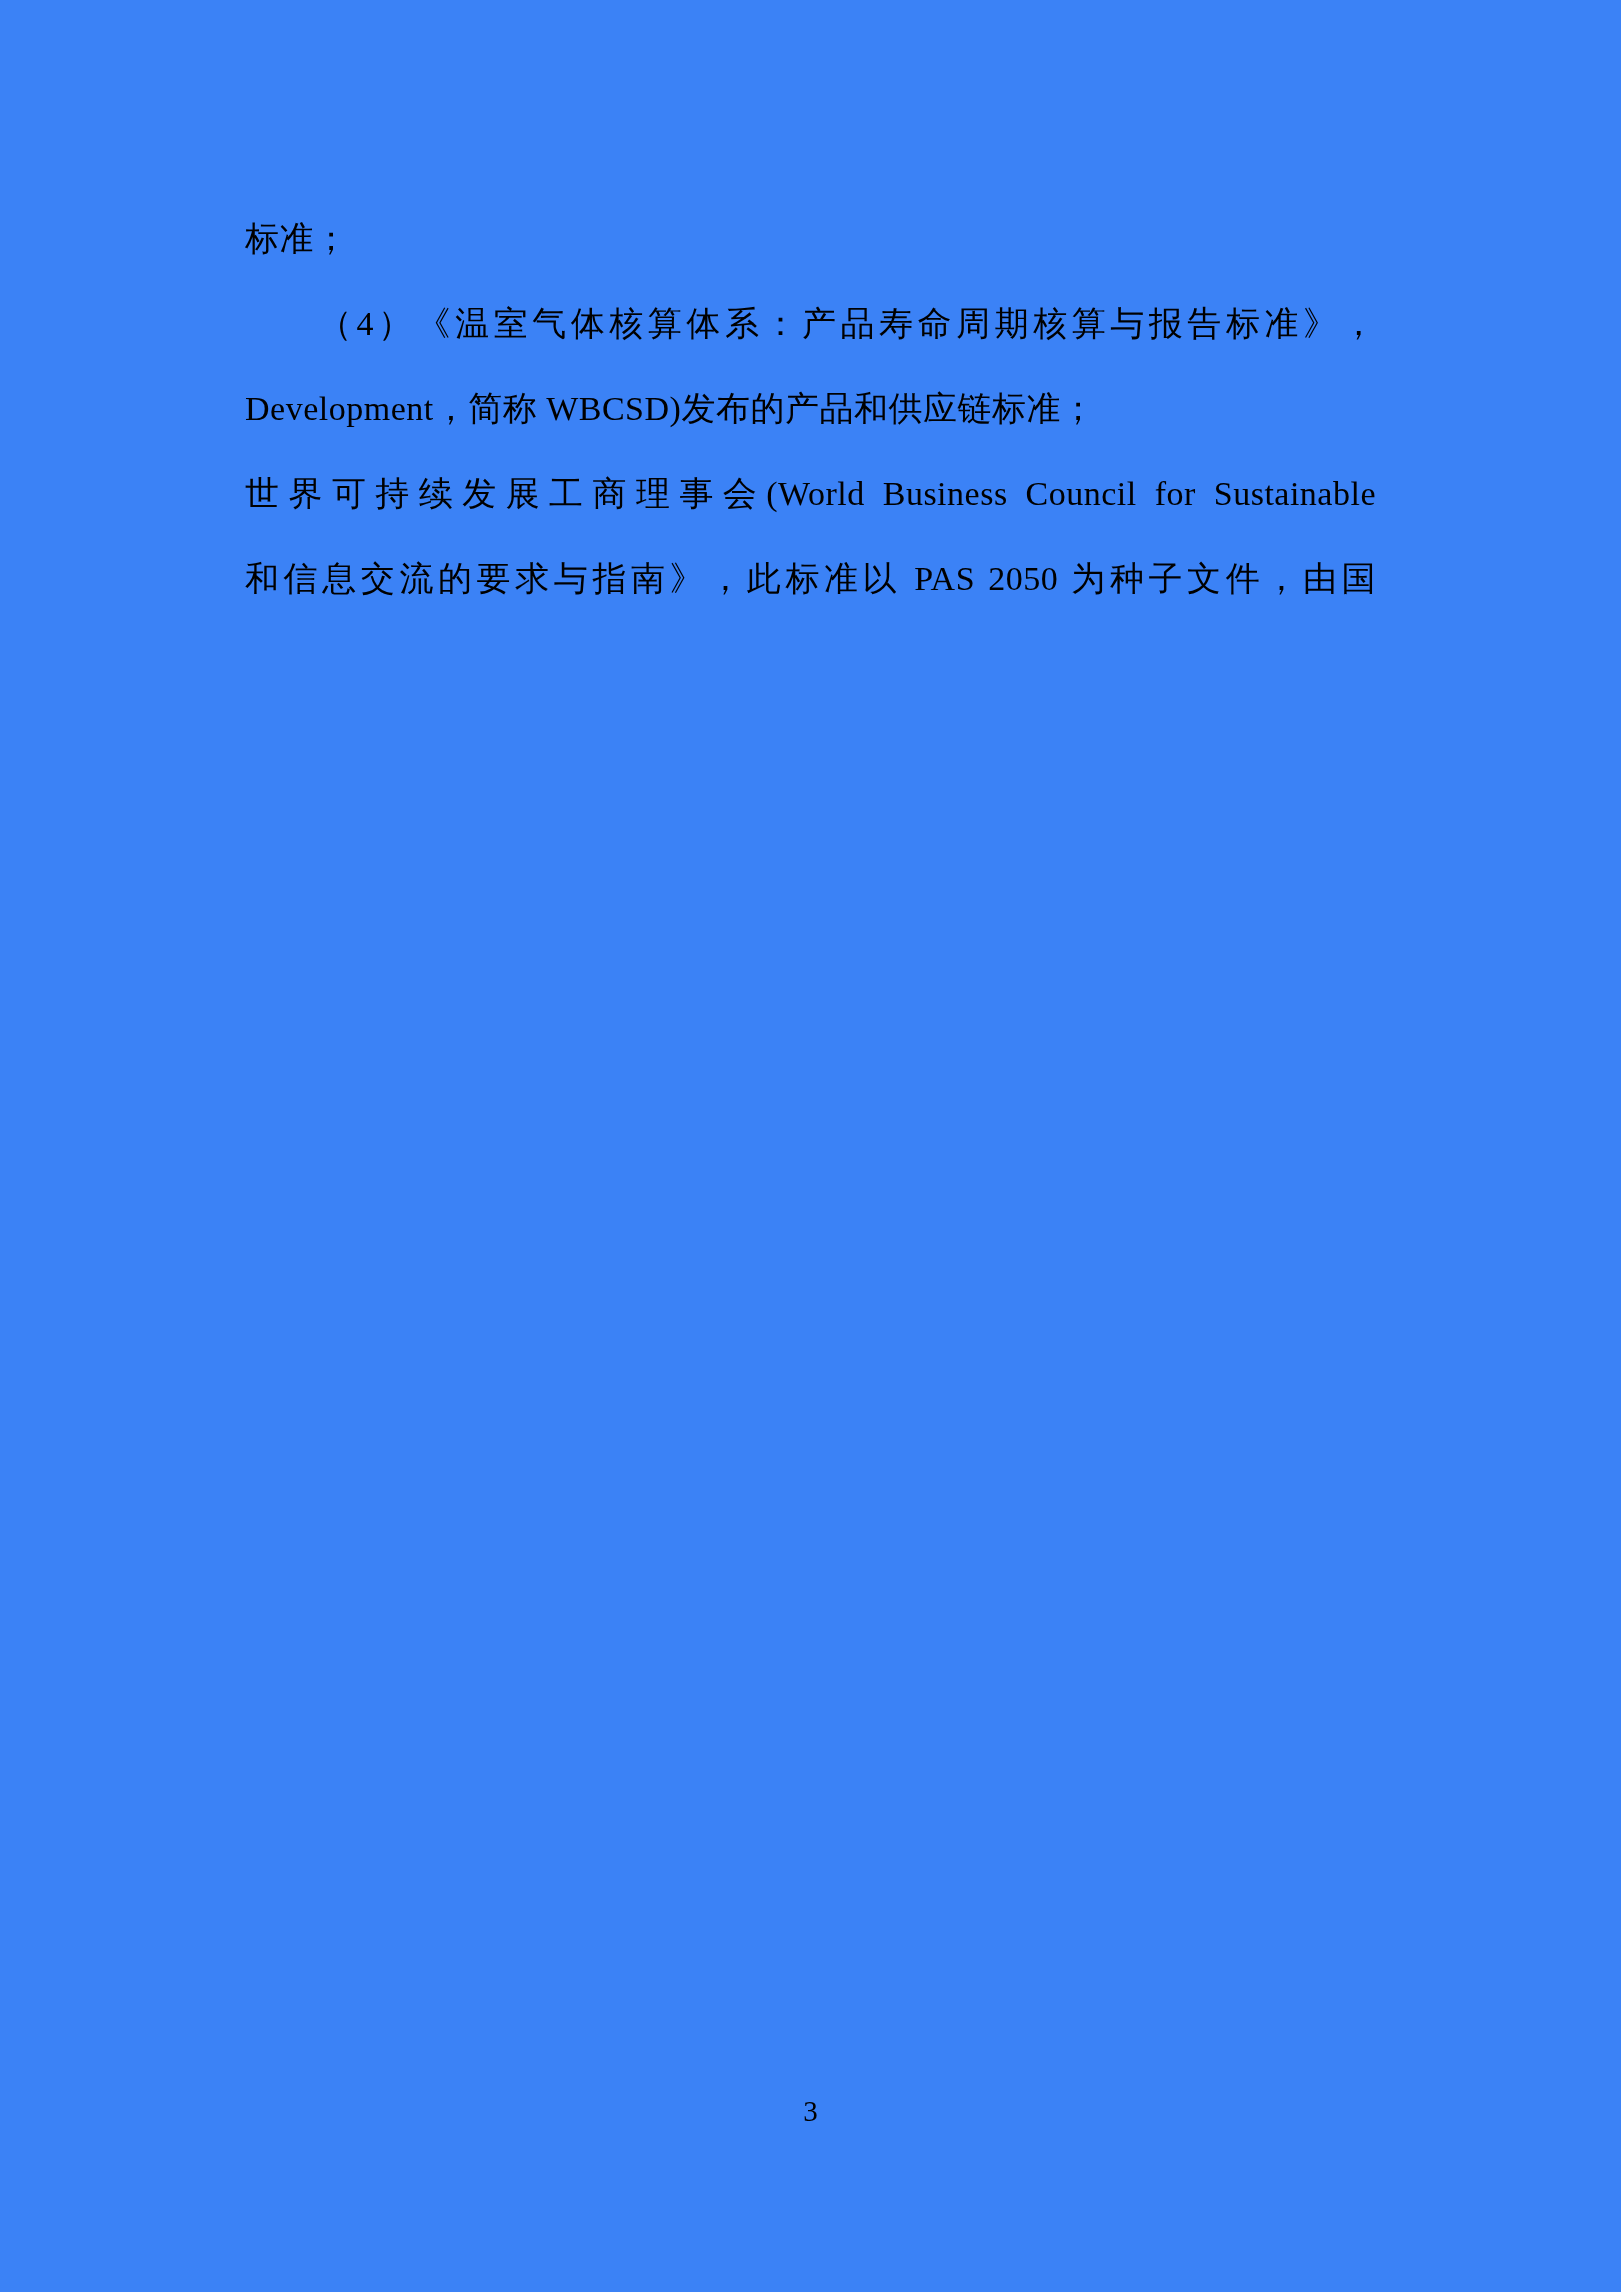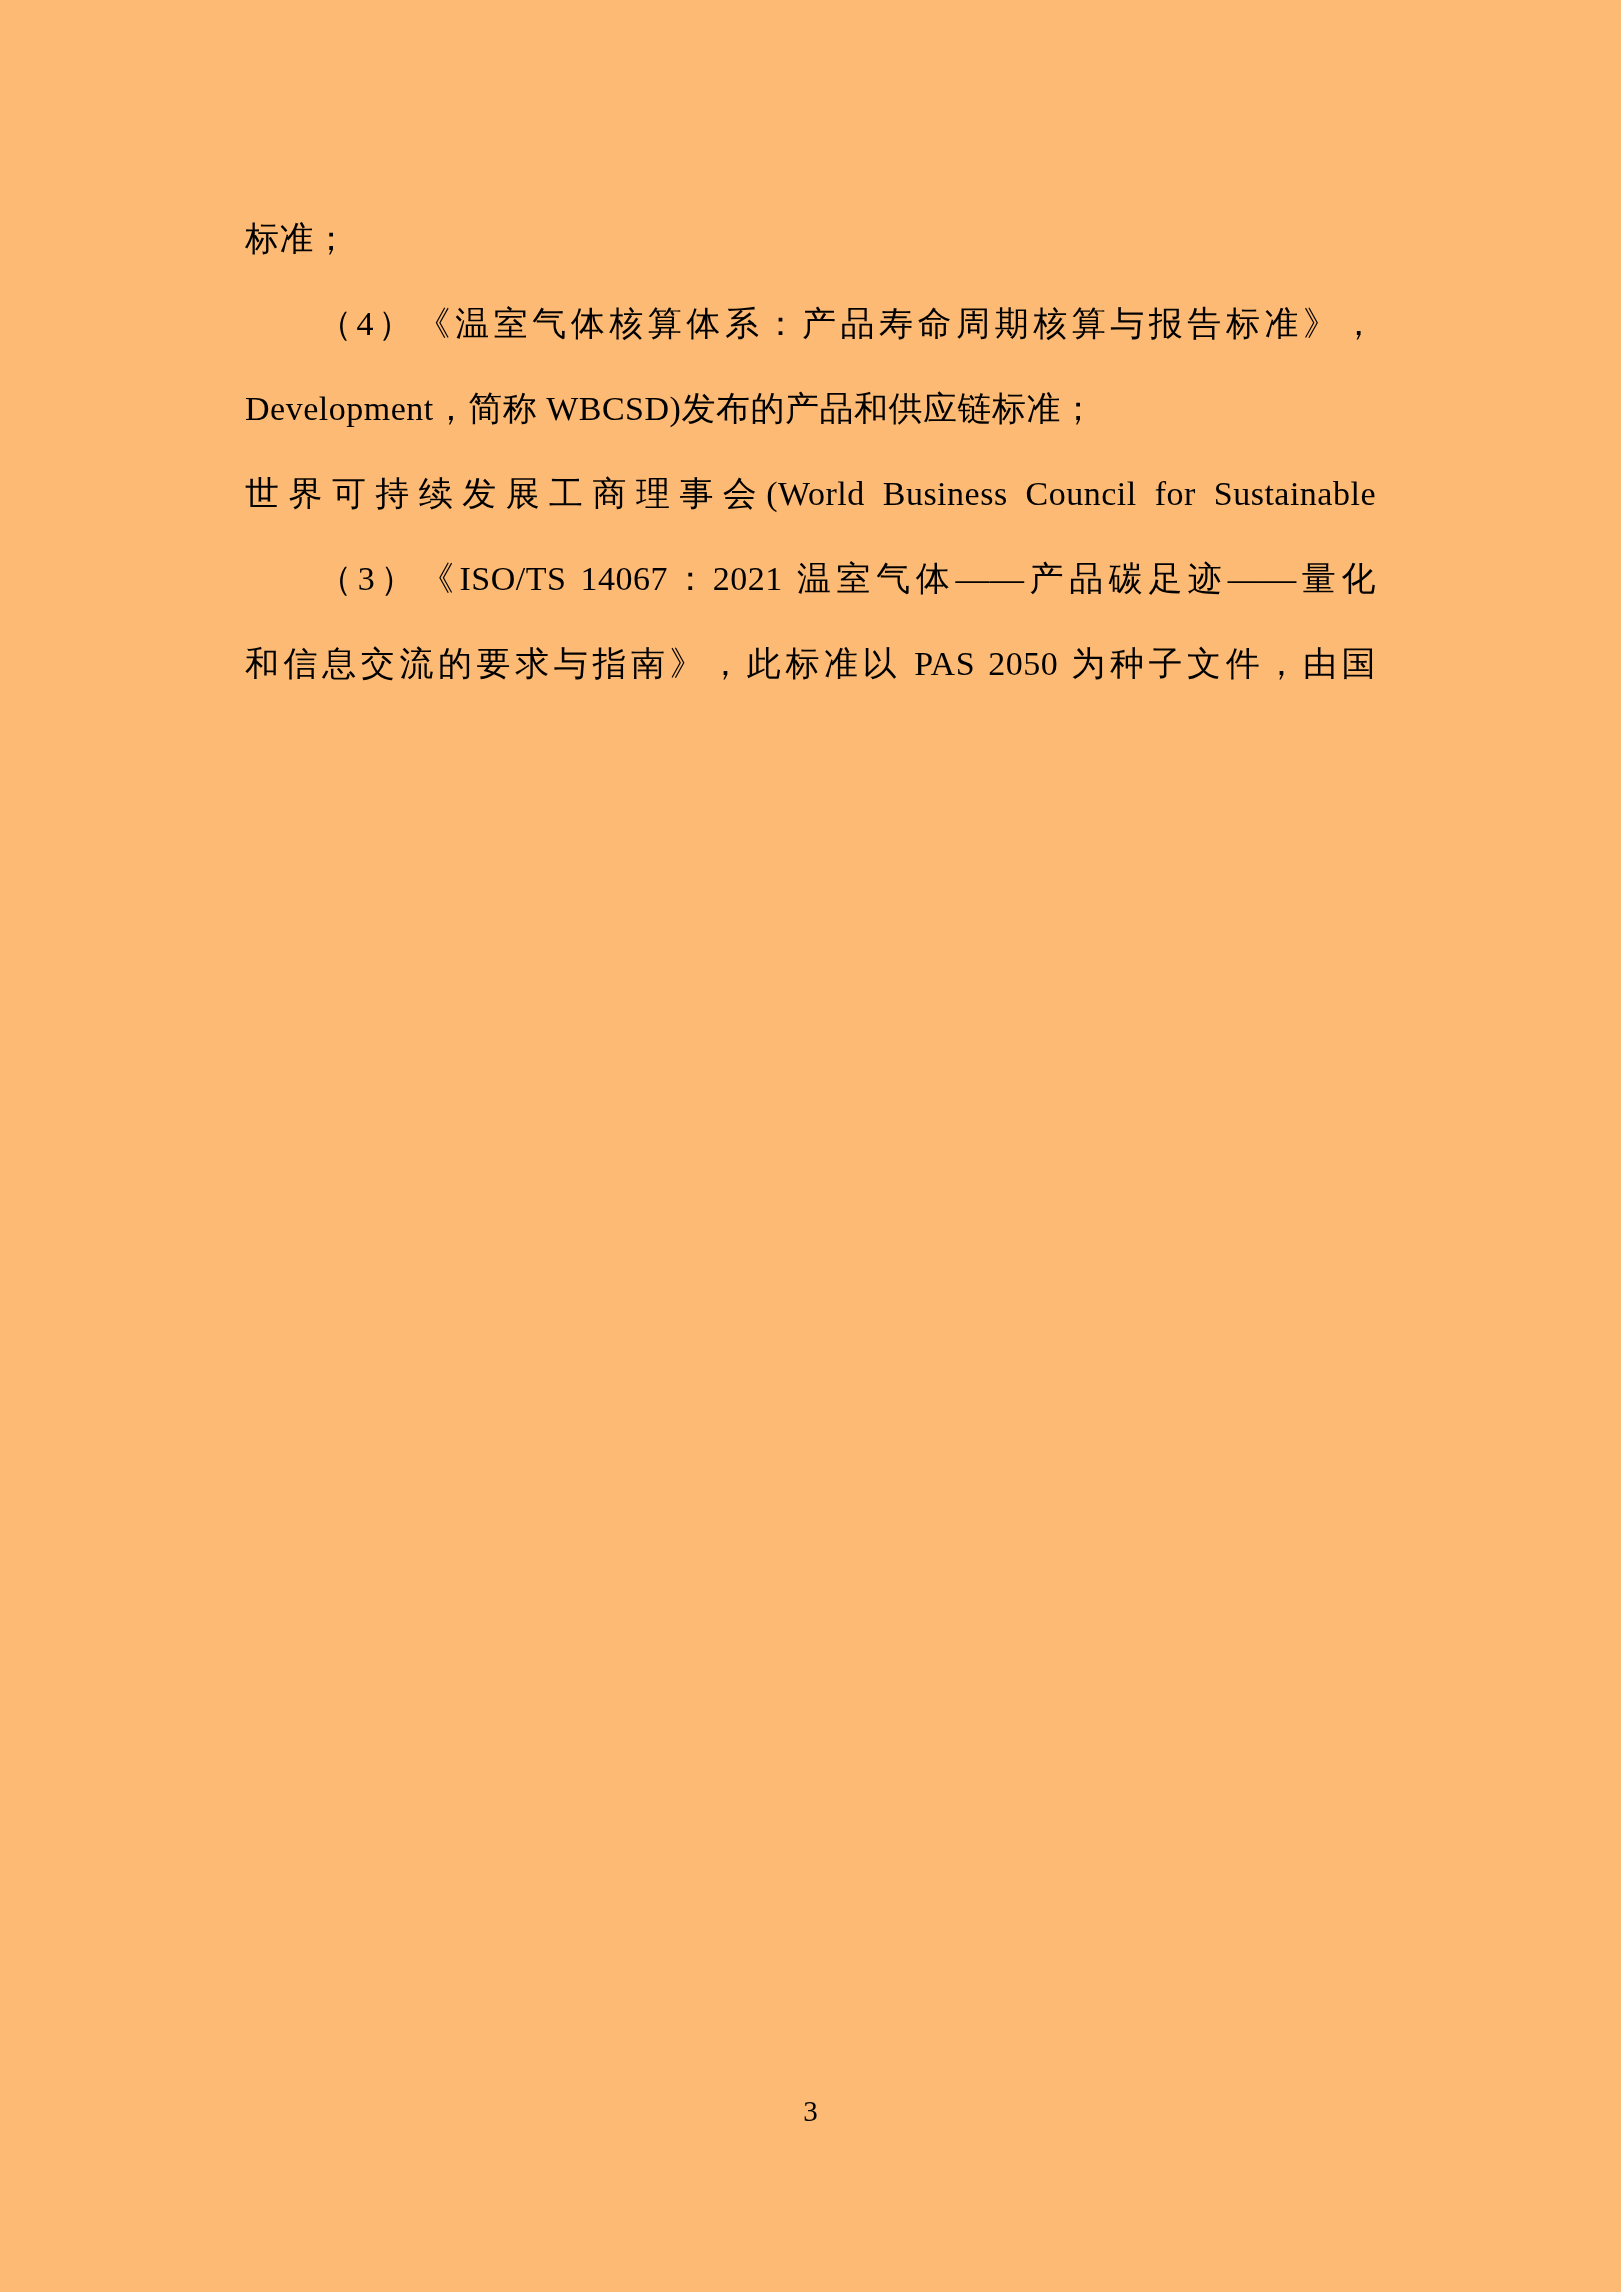--- a/index.html
+++ b/index.html
@@ -14,21 +14,21 @@
     overflow: hidden;
     font-family: "Liberation Serif", "DejaVu Serif", serif;
     color: #000000;
   }
   .page {
     position: absolute;
     left: 0;
     top: 0;
     width: 1621px;
     height: 2293px;
-    background: #fdba74;
+    background: #3b82f6;
   }
   .text-block {
     position: absolute;
     left: 245px;
     top: 196px;
     width: 1131px;
     font-size: 34px;
     line-height: 85px;
     letter-spacing: 0.5px;
   }
@@ -56,20 +56,19 @@
 </style>
 </head>
 <body>
 
 <div class="page">
   <div class="text-block">
       <div class="line">标准；</div>
       <div class="line justify indent">（4）《温室气体核算体系：产品寿命周期核算与报告标准》，</div>
       <div class="line">Development，简称 WBCSD)发布的产品和供应链标准；</div>
       <div class="line justify">世界可持续发展工商理事会(World Business Council for Sustainable</div>
-      <div class="line justify indent">（3）《ISO/TS 14067：2021 温室气体——产品碳足迹——量化</div>
       <div class="line justify">和信息交流的要求与指南》，此标准以 PAS 2050 为种子文件，由国</div>
     </div>
   <div class="page-footer">
     <span>3</span>
   </div>
 </div>
 
 
 </body></html>

